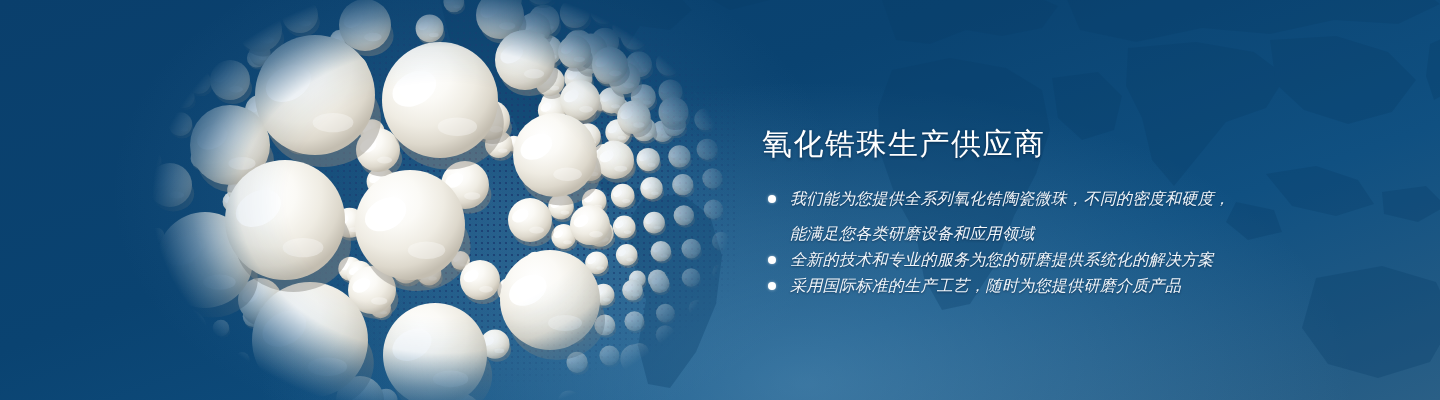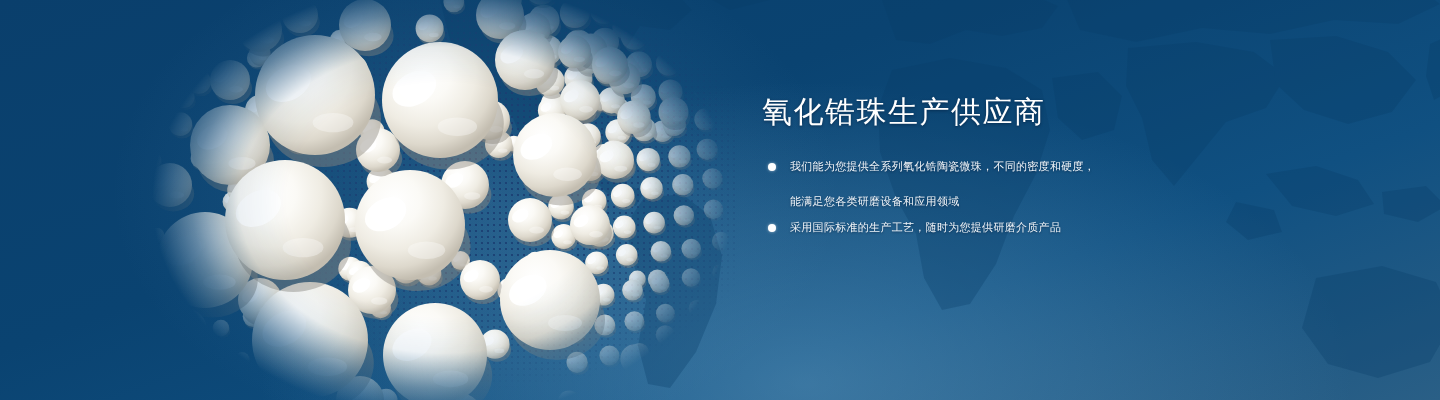--- a/index.html
+++ b/index.html
@@ -55,45 +55,46 @@
     width:640px; height:460px;
     -webkit-mask-image:radial-gradient(ellipse 300px 225px at 52% 50%, rgba(0,0,0,1) 52%, rgba(0,0,0,0.92) 68%, rgba(0,0,0,0.35) 84%, rgba(0,0,0,0) 97%);
             mask-image:radial-gradient(ellipse 300px 225px at 52% 50%, rgba(0,0,0,1) 52%, rgba(0,0,0,0.92) 68%, rgba(0,0,0,0.35) 84%, rgba(0,0,0,0) 97%);
     pointer-events:none;
   }
   #beads svg { display:block; width:100%; height:100%; }
 
   
   #textblock {
     position:absolute;
-    left:762px; top:92px;
+    left:762px; top:124px;
     width:620px;
   }
   #headline {
     color:#ffffff;
     font-size:30px;
     line-height:40px;
     letter-spacing:1.5px;
     font-weight:400;
     text-shadow:0 1px 3px rgba(0,20,45,0.55);
     white-space:nowrap;
   }
   #bullets {
     margin-top:22px;
     list-style:none;
   }
   .bullet-row {
     position:relative;
     padding-left:28px;
     color:#f2f6fa;
-    font-size:11px;
+    font-size:16px;
     line-height:25px;
     letter-spacing:0.3px;
     text-shadow:0 1px 2px rgba(0,20,45,0.5);
     margin-bottom:1px;
+    font-style:italic;
   }
   .dot {
     position:absolute;
     left:6px; top:9px;
     width:8px; height:8px;
     border-radius:50%;
     background:#ffffff;
     box-shadow:0 0 3px rgba(255,255,255,0.55);
   }
   .bullet-line2 { display:block;margin-top:10px; }
@@ -1382,20 +1383,24 @@
     <div id="headline">氧化锆珠生产供应商</div>
 
     <div id="bullets">
 
       <div class="bullet-row">
         <span class="dot"></span>
         <span>我们能为您提供全系列氧化锆陶瓷微珠，不同的密度和硬度，</span>
         <span class="bullet-line2">能满足您各类研磨设备和应用领域</span>
       </div>
 
+      <div class="bullet-row">
+        <span class="dot"></span>
+        <span>全新的技术和专业的服务为您的研磨提供系统化的解决方案</span>
+      </div>
 
       <div class="bullet-row">
         <span class="dot"></span>
         <span>采用国际标准的生产工艺，随时为您提供研磨介质产品</span>
       </div>
 
     </div>
   </div>
 
 </div>

